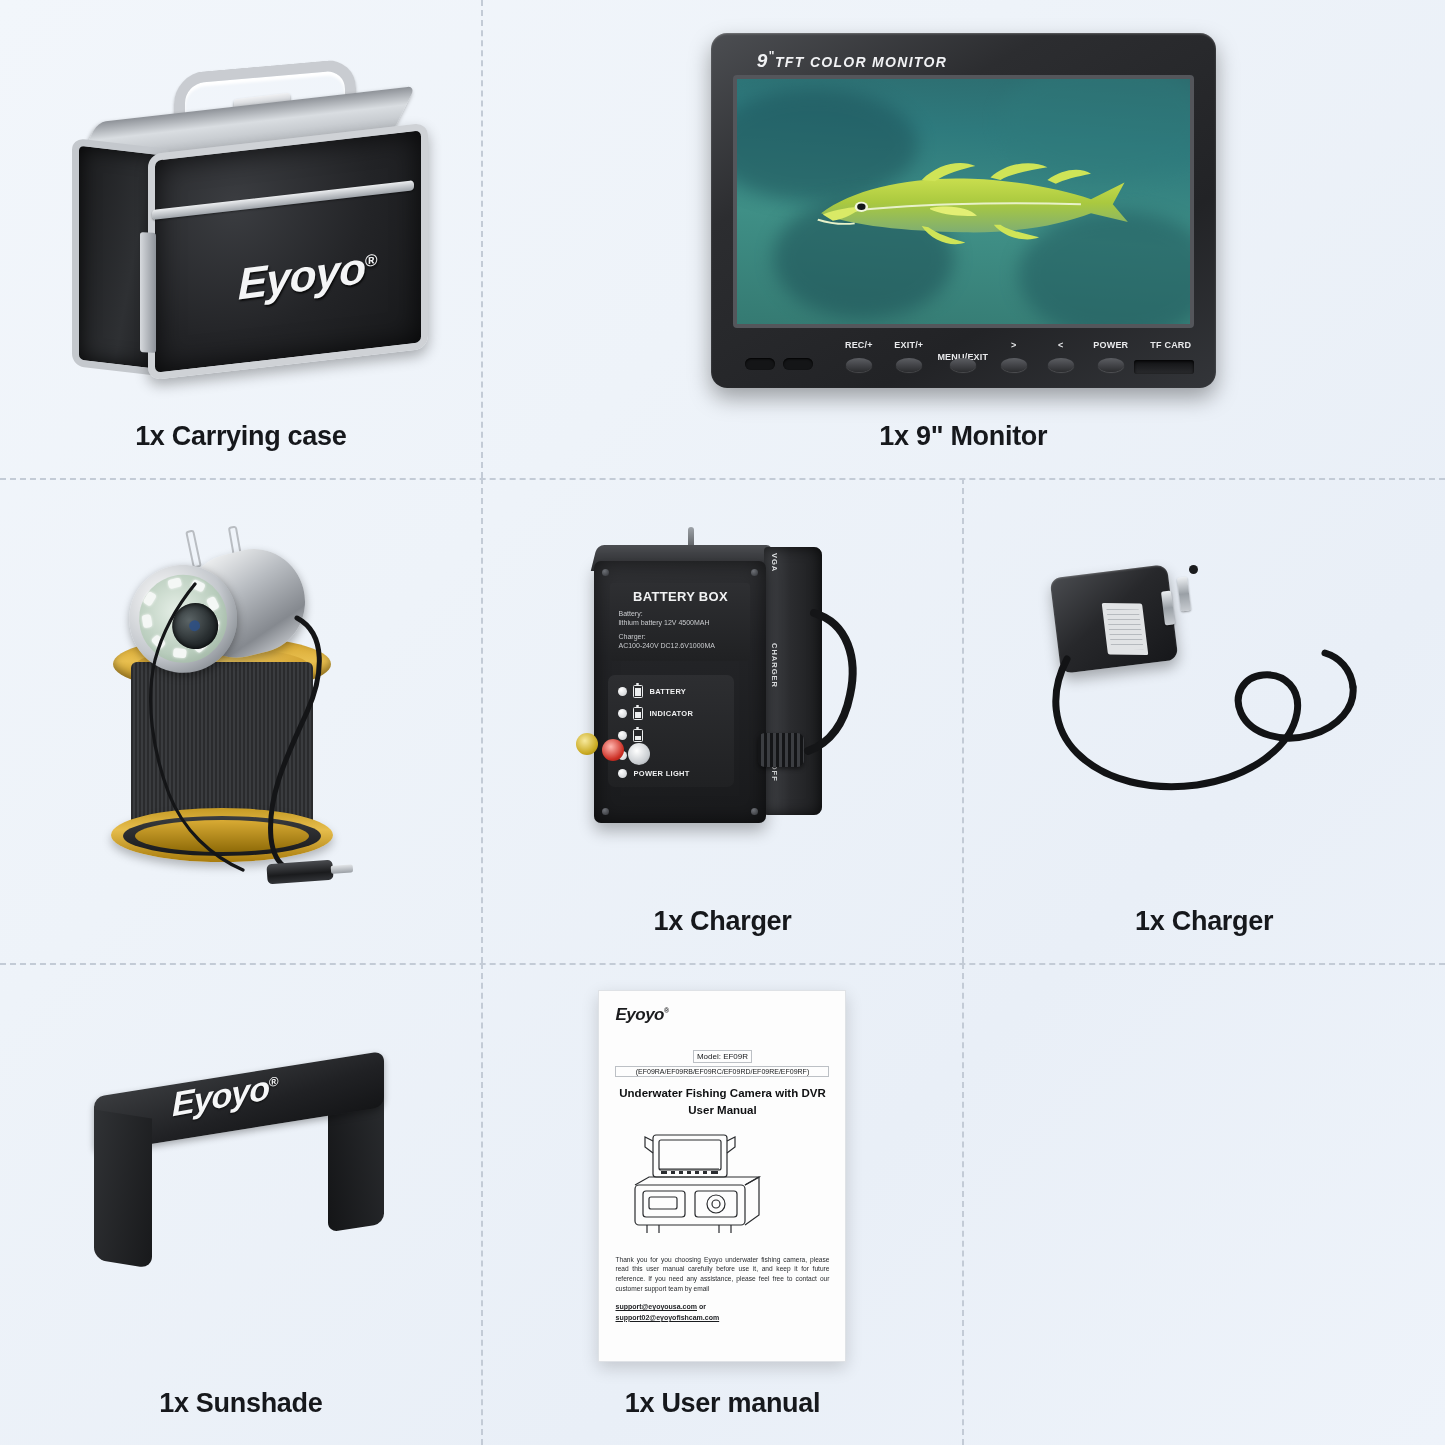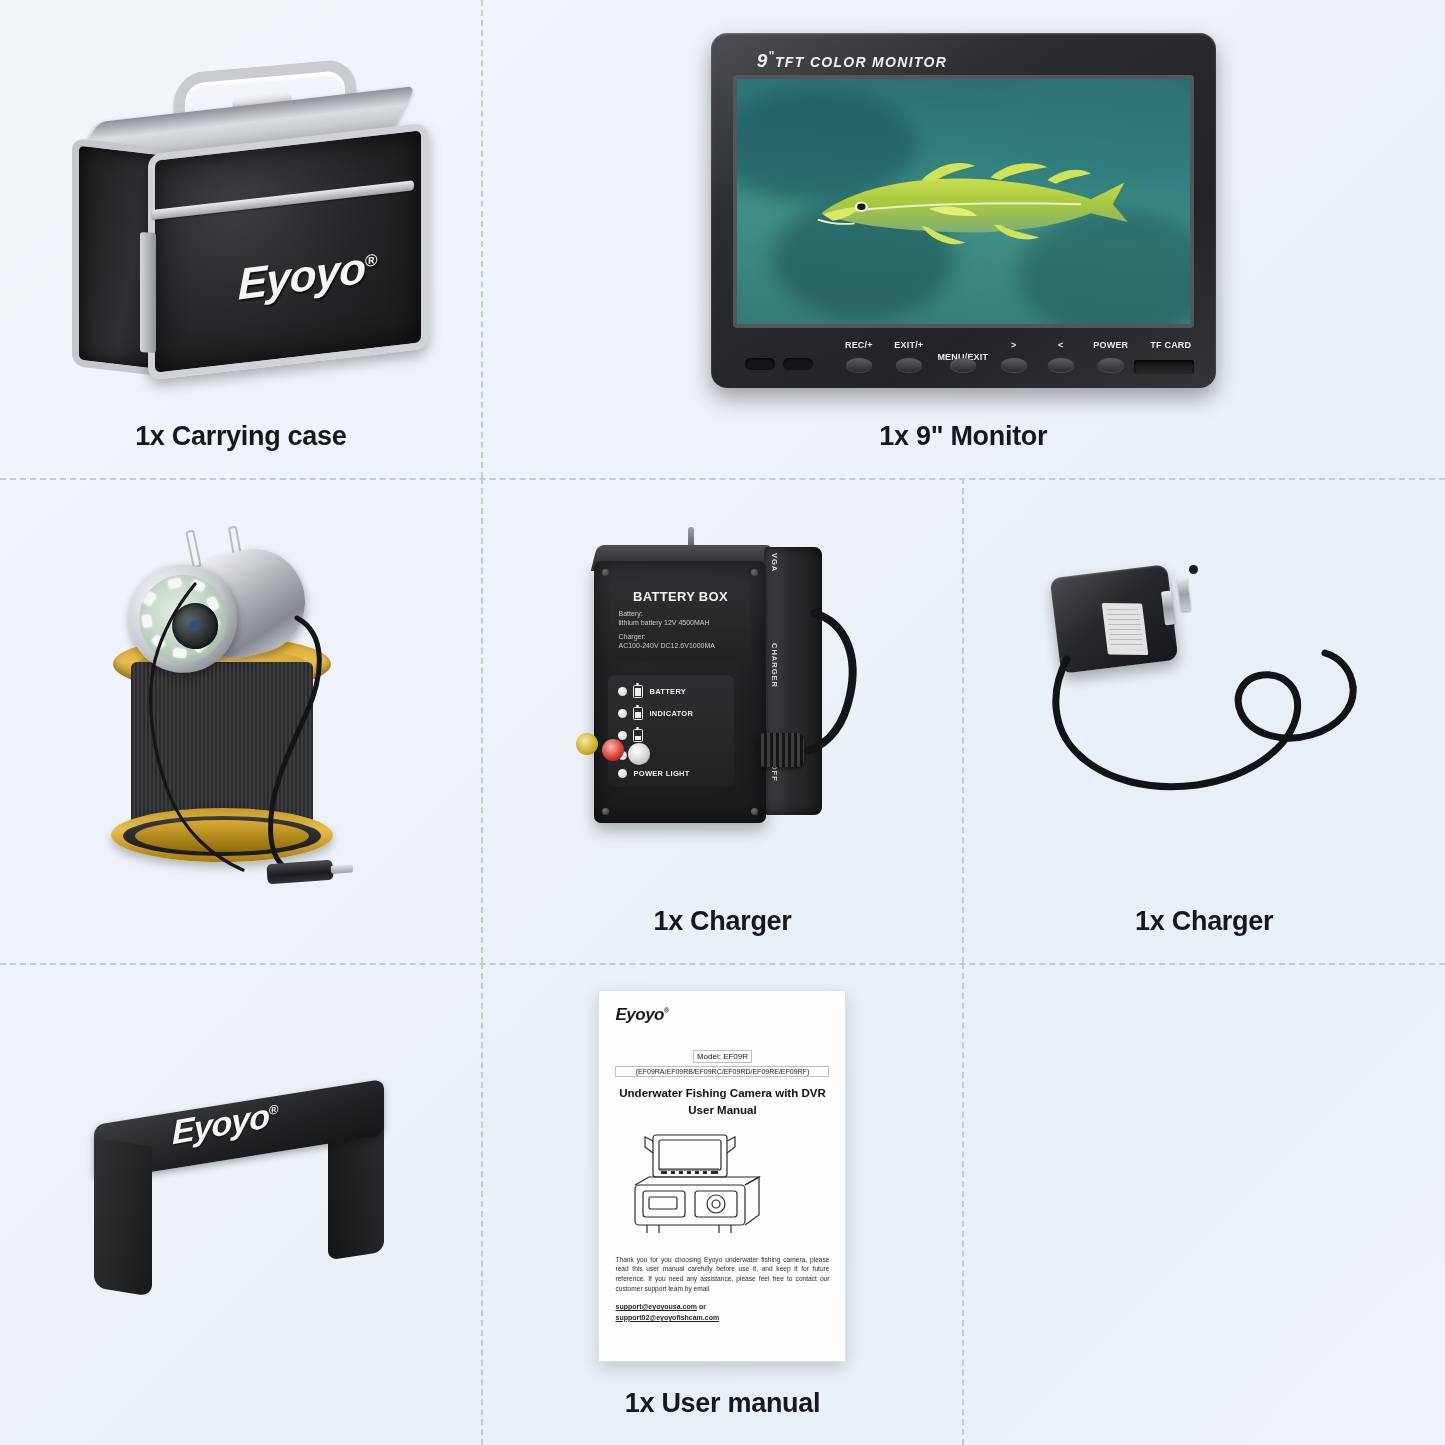--- a/index.html
+++ b/index.html
@@ -464,20 +464,21 @@
     <div class="stage">
       <div class="sun-wrap">
         <div class="sun-rightleg"></div>
         <div class="sun-top"></div>
         <div class="sun-leftleg"></div>
         <div class="sun-logo">
           <span>Eyoyo</span><sup>®</sup>
         </div>
       </div>
     </div>
+    <div class="caption">1x Sunshade</div>
   </div>
 
 
   <div class="cell">
     <div class="stage">
       <div class="man-wrap">
         <div class="man-page">
           <div class="man-logo">
             <span>Eyoyo</span><sup>®</sup>
           </div>

